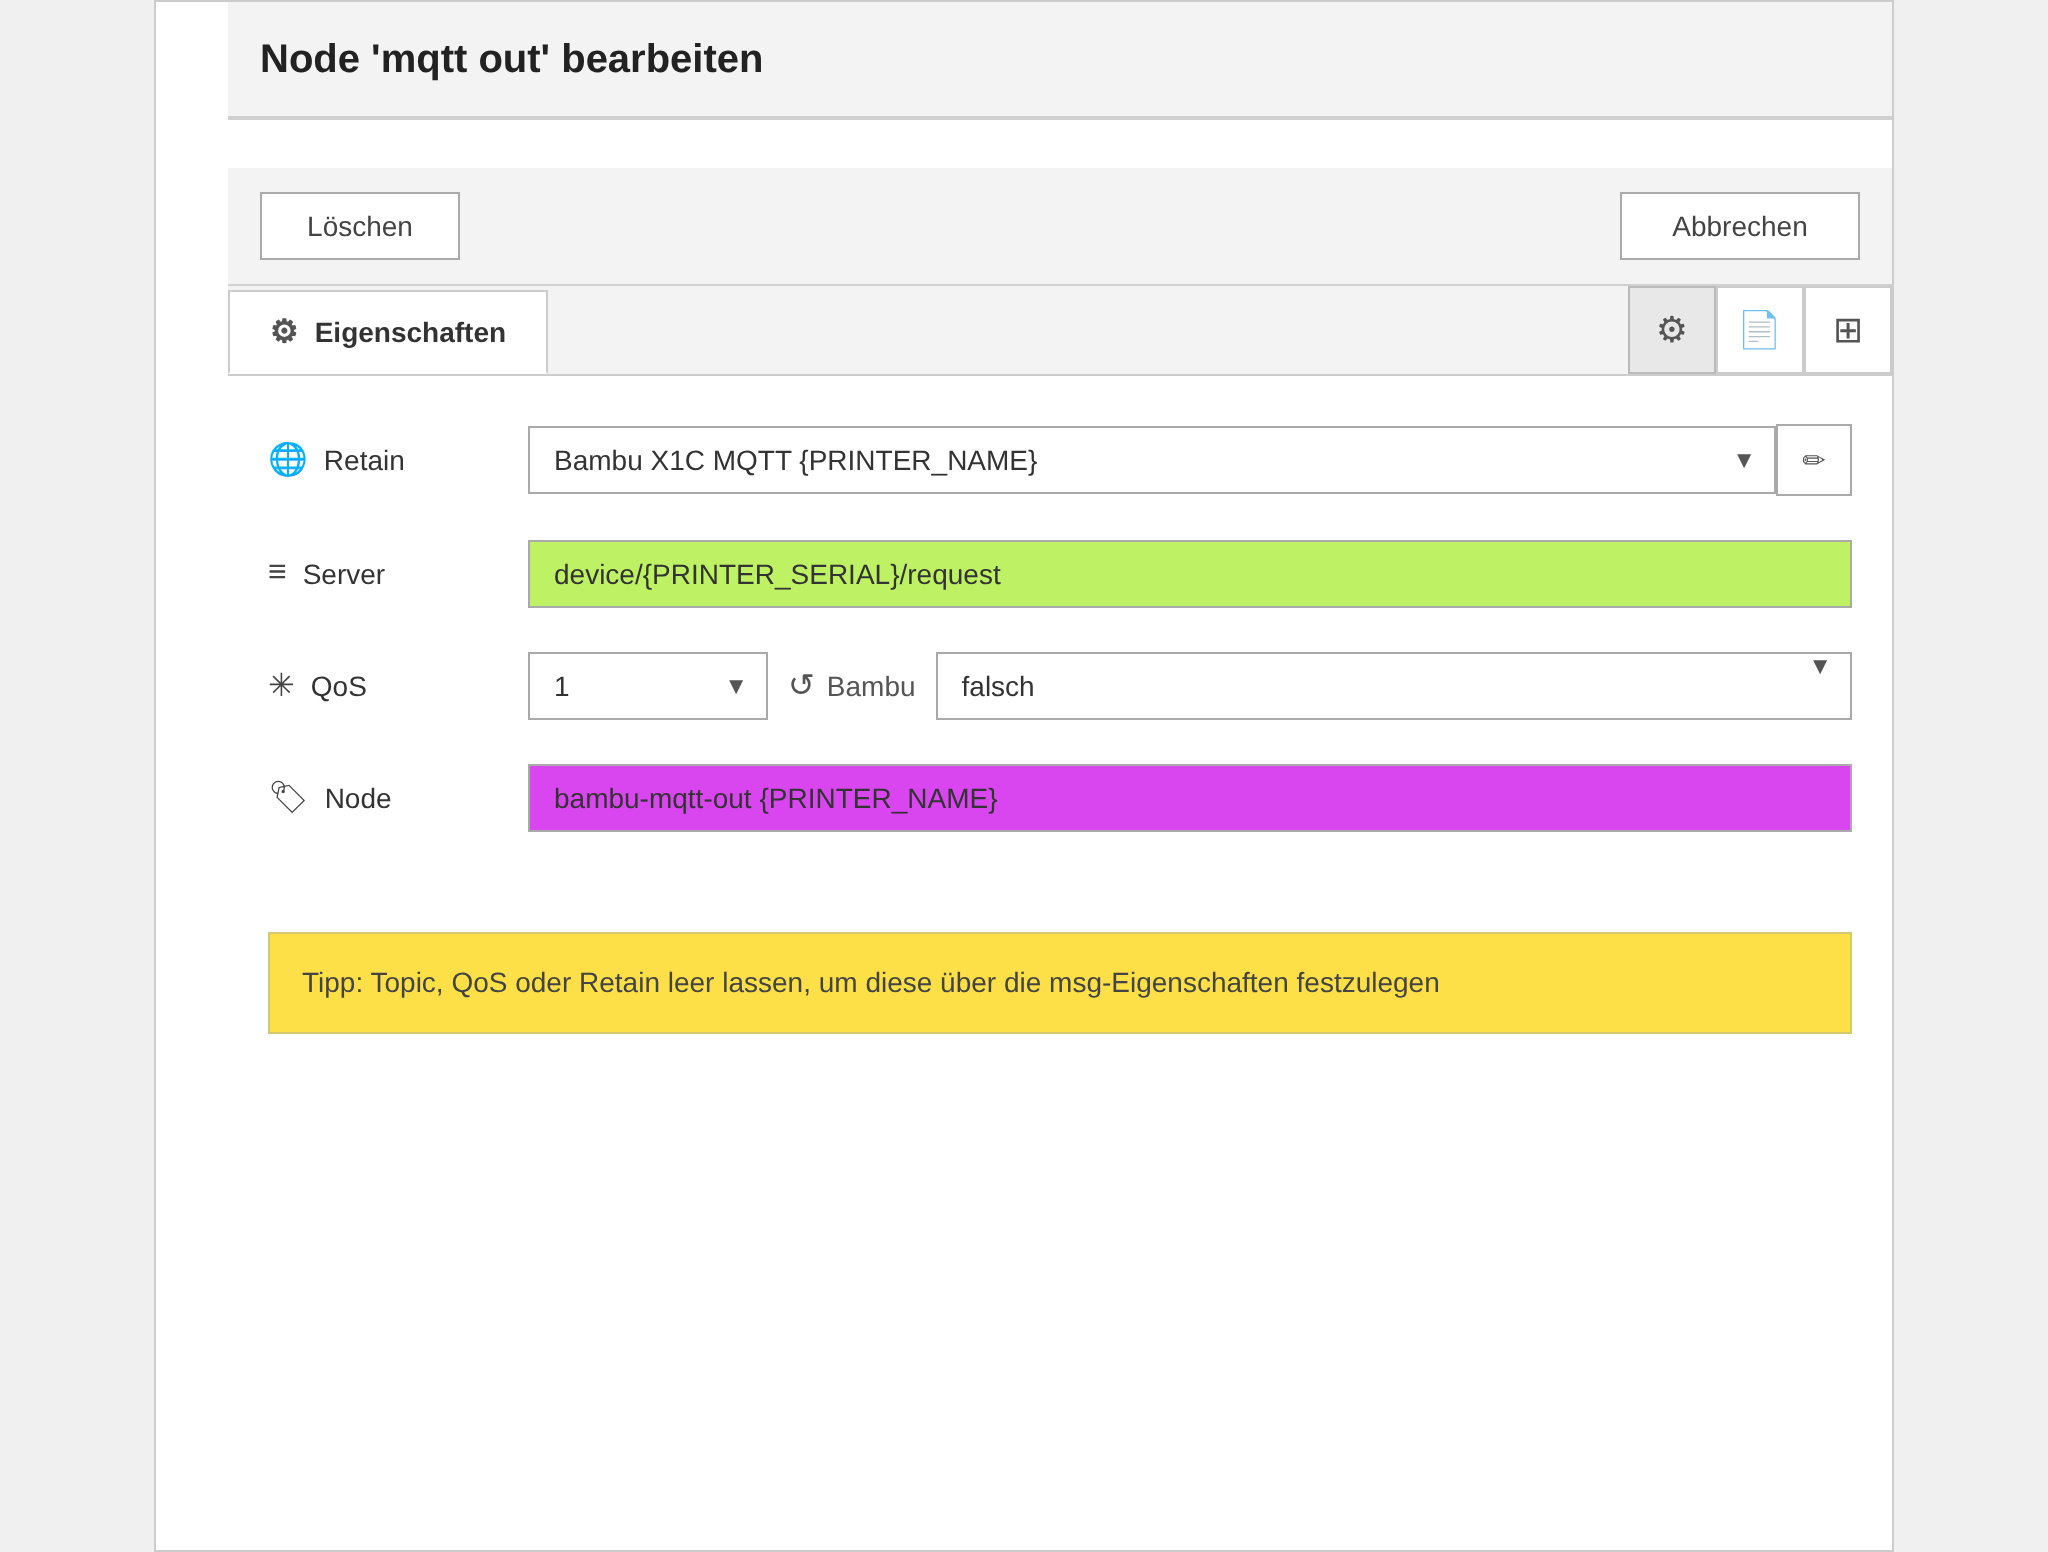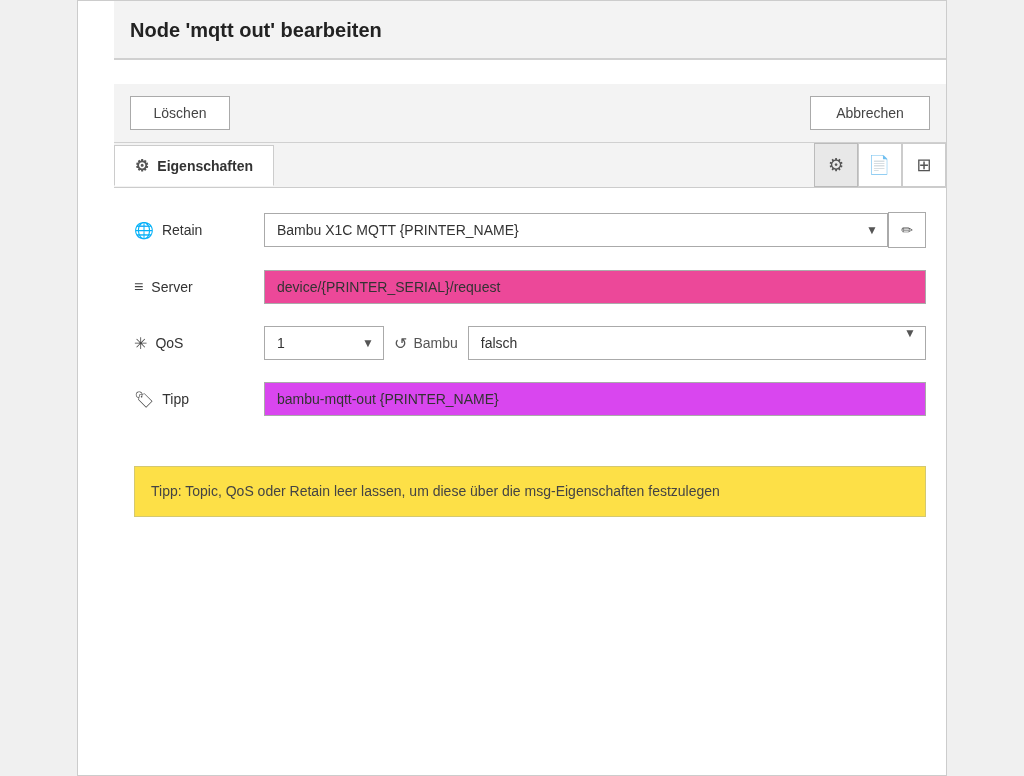--- a/index.html
+++ b/index.html
@@ -128,21 +128,21 @@
     .input-field {
       flex: 1;
       border: 1px solid #aaa;
       padding: 8px 12px;
       font-size: 14px;
       color: #333;
       background: #d946ef;
       outline: none;
     }
     .input-field-highlight {
-      background: #ec4899;
+      background: #bef264;
       border: 1px solid #aaa;
     }
     .server-group {
       display: flex;
       align-items: center;
       gap: 0;
       flex: 1;
     }
     .select-wrapper {
       flex: 1;
@@ -312,21 +312,21 @@
             <option value="wahr">wahr</option>
           </select>
           <span class="select-arrow">▼</span>
         </div>
       </div>
     </div>
 
     <div class="form-row">
       <div class="form-label">
         <span class="label-icon">🏷</span>
-        <span>Tipp</span>
+        <span>Node</span>
       </div>
       <input class="input-field" type="text" value="bambu-mqtt-out {PRINTER_NAME}" style="">
     </div>
 
   </div>
 
   <div class="tip-box">
     <span>Tipp: Topic, QoS oder Retain leer lassen, um diese über die msg-Eigenschaften festzulegen</span>
   </div>
 </div>

